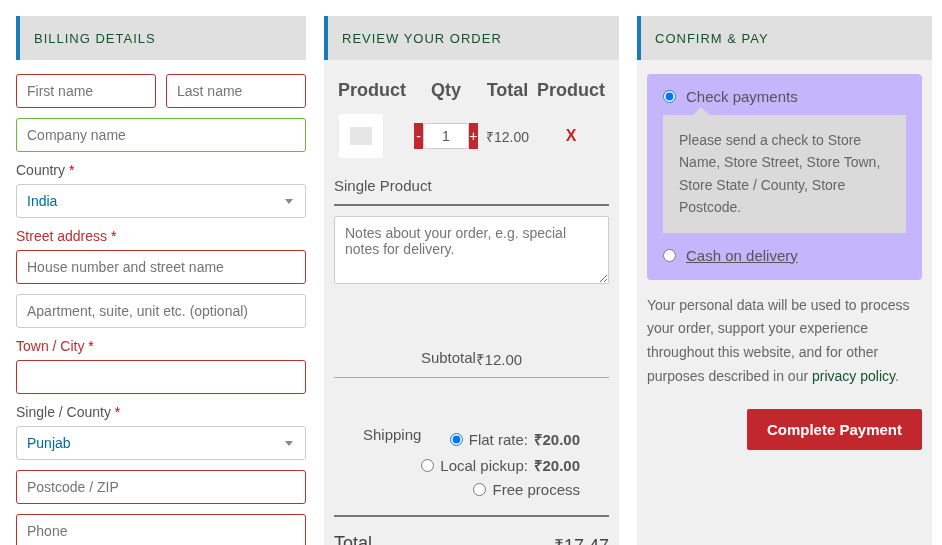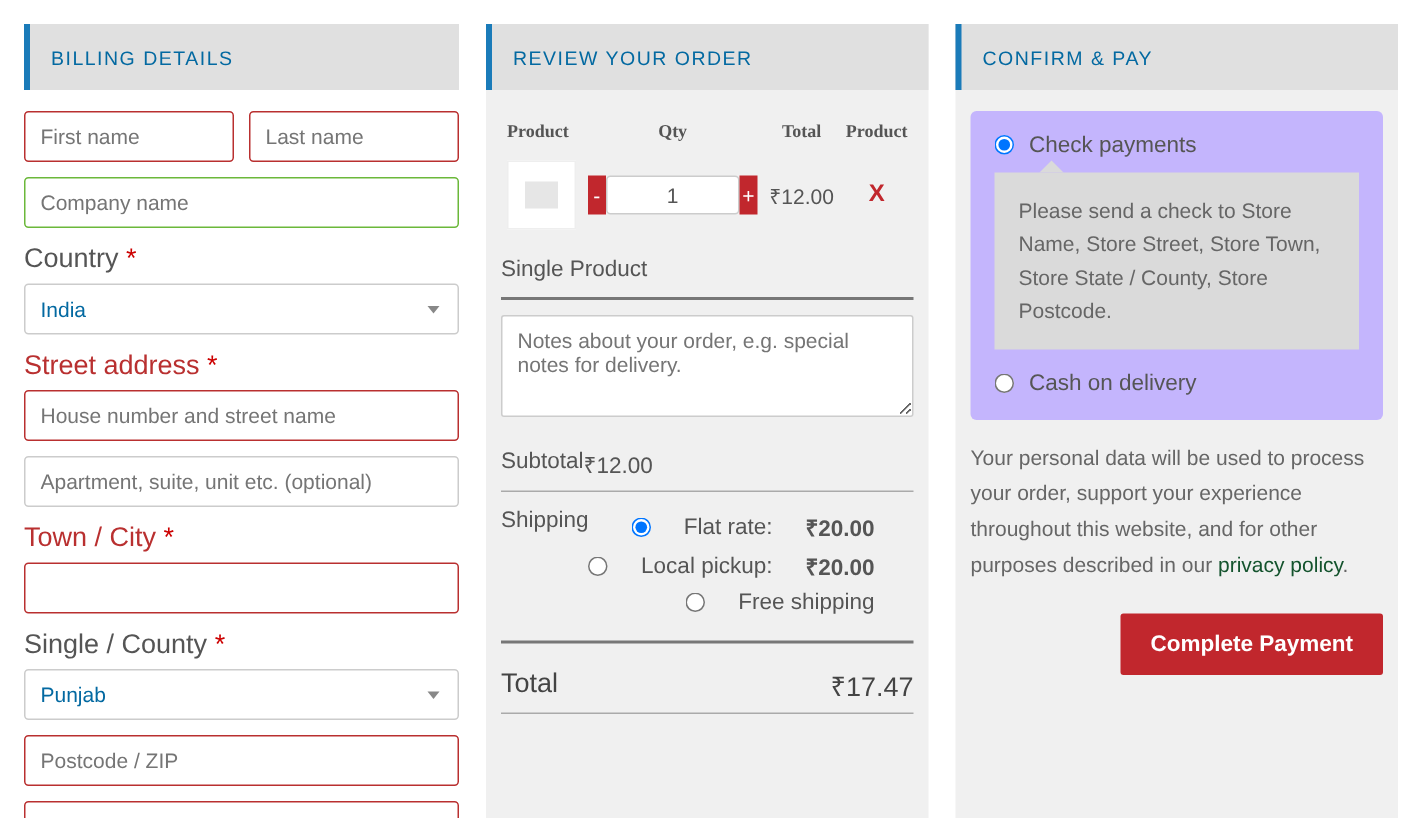--- a/index.html
+++ b/index.html
@@ -25,42 +25,42 @@
 
   .heading-bar {
     background: #e0e0e0;
     border-left: 4px solid #1a7bb9;
     padding: 14px 14px;
     margin-bottom: 14px;
   }
   .heading-bar span {
     font-size: 13px;
     letter-spacing: 1px;
-    color: #0369a1;
+    color: #14532d;
     font-weight: 500;
   }
 
   .row2 { display: flex; gap: 10px; margin-bottom: 10px; }
   .row2 > * { flex: 1; }
 
   input[type="text"] {
     width: 100%;
     padding: 8px 10px;
     border: 1px solid #ccc;
     border-radius: 3px;
     font-size: 14px;
     color: #555;
     background: #fff;
   }
   input.error { border: 1px solid #b93030; }
   input.ok { border: 1px solid #6bb83a; }
   .field-mb { margin-bottom: 10px; }
 
   .label {
-    font-size: 18px;
+    font-size: 14px;
     color: #555;
     margin-bottom: 6px;
     display: block;
   }
   .label.error { color: #b93030; }
   .req { color: #c00; }
 
   .select-wrap {
     position: relative;
     background: #fff;
@@ -85,22 +85,21 @@
   .order-table {
     width: 100%;
     border-collapse: collapse;
     font-size: 14px;
   }
   .order-table th {
     font-weight: 600;
     color: #555;
     padding: 6px 4px;
     text-align: left;
-    font-size: 12px;
-    font-family: Liberation Serif, serif;
+    font-size: 18px;
   }
   .order-table td {
     padding: 6px 4px;
     vertical-align: middle;
     text-align: left;
   }
   .thumb {
     width: 46px;
     height: 46px;
     background: #fff;
@@ -179,30 +178,31 @@
     border-radius: 2px;
     font-size: 14px;
     font-family: inherit;
     color: #555;
     resize: both;
     background: #fff;
   }
 
   .totals-row {
     display: flex;
-    justify-content: flex-start;
+    justify-content: center;
     font-size: 15px;
     color: #555;
     padding: 4px 0;
+    margin-top: 44px;
   }
   .ship-opt {
     display: flex;
     justify-content: flex-end;
     align-items: center;
-    gap: 22px;
+    gap: 6px;
     font-size: 15px;
     padding: 3px 0;
     color: #555;
   }
   .ship-opt input[type=radio] { margin: 0; }
   .total-row {
     display: flex;
     justify-content: space-between;
     font-size: 18px;
     color: #444;
@@ -387,21 +387,21 @@
           <span>Flat rate:</span>
           <b style="font-weight:600;">₹20.00</b>
         </span>
         <span class="ship-opt">
           <input type="radio" name="ship" style="">
           <span>Local pickup:</span>
           <b style="font-weight:600;">₹20.00</b>
         </span>
         <span class="ship-opt">
           <input type="radio" name="ship" style="">
-          <span>Free shipping</span>
+          <span>Free process</span>
         </span>
       </span>
     </div>
 
     <hr class="divider-thick" style="margin-top:10px;">
     <div class="total-row">
       <span>Total</span>
       <span>₹17.47</span>
     </div>
     <hr class="divider-thin">
@@ -411,21 +411,21 @@
     <div class="heading-bar" style="margin-left:-10px;margin-right:-10px;margin-top:-10px;">
       <span>CONFIRM &amp; PAY</span>
     </div>
 
     <div class="pay-block">
       <div class="pay-opt">
         <input type="radio" name="pay" checked="" style="">
         <span>Check payments</span>
       </div>
       <div class="pay-desc">Please send a check to Store Name, Store Street, Store Town, Store State / County, Store Postcode.</div>
-      <div class="pay-opt" style="margin-bottom:0;">
+      <div class="pay-opt" style="margin-bottom:0;text-decoration:underline;">
         <input type="radio" name="pay" style="">
         <span>Cash on delivery</span>
       </div>
     </div>
 
     <div class="privacy">
       <span>Your personal data will be used to process your order, support your experience throughout this website, and for other purposes described in our </span><a href="#">privacy policy</a><span>.</span>
     </div>
 
     <button class="complete-btn">Complete Payment</button>

